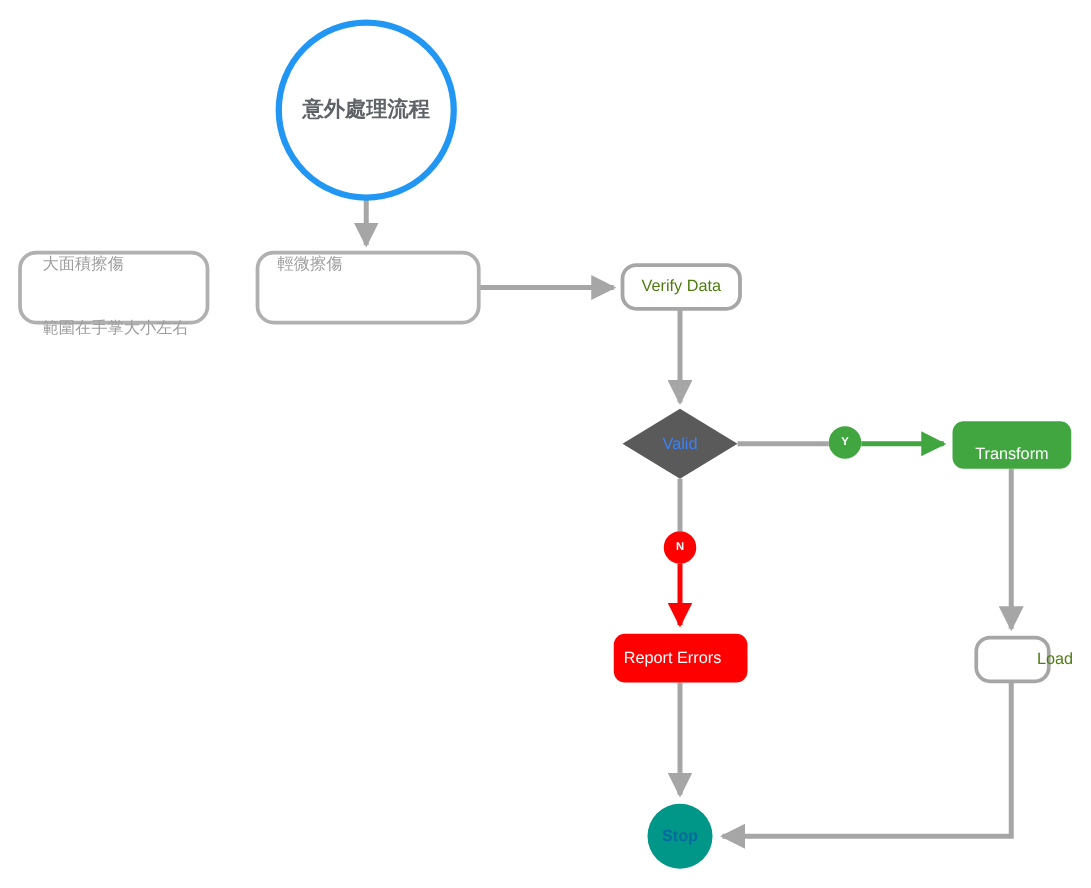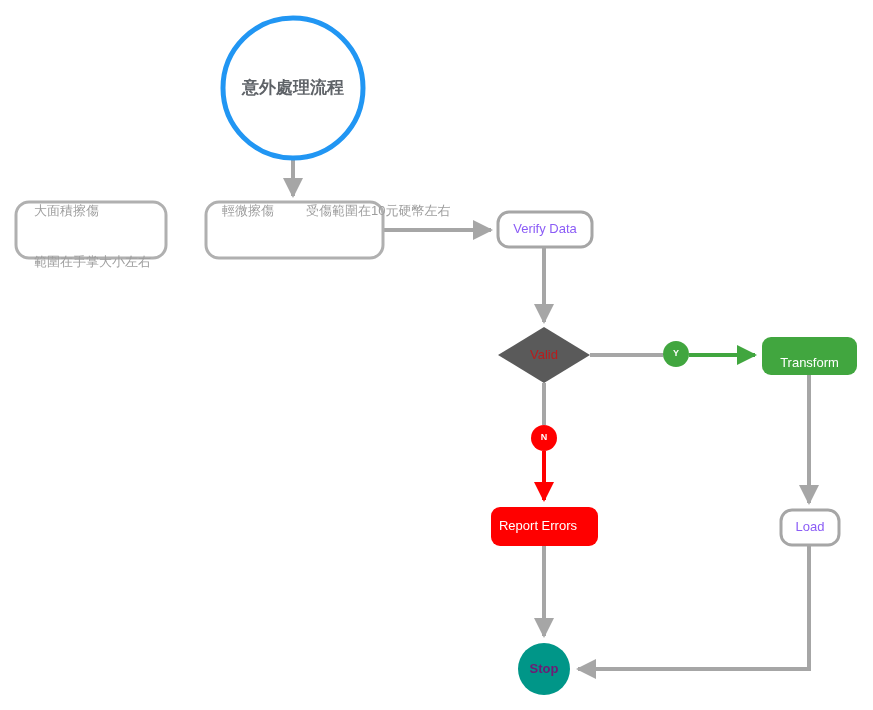--- a/index.html
+++ b/index.html
@@ -40,39 +40,39 @@
   }
   .lbl-gray-box {
     color: #9e9e9e;
     font-size: 13px;
     text-align: left;
     justify-content: flex-start;
     font-weight: 400;
     gap: 32px;
   }
   .lbl-gray-node {
-    color: #8b5cf6;
+    color: #4d7c0f;
     font-size: 13px;
   }
   .lbl-white {
     color: #ffffff;
     font-size: 13px;
   }
   .lbl-badge {
     color: #ffffff;
     font-size: 9px;
     font-weight: 700;
   }
   .lbl-stop {
-    color: #701a75;
+    color: #0369a1;
     font-size: 13px;
     font-weight: 700;
   }
   .lbl-diamond {
-    color: #b91c1c;
+    color: #3b82f6;
     font-size: 13px;
   }
 </style>
 </head>
 <body>
 
 <svg id="canvas" viewBox="0 0 873 710" xmlns="http://www.w3.org/2000/svg">
   <defs>
     <marker id="arrow-gray" viewBox="0 0 10 10" refX="9" refY="5" markerWidth="5" markerHeight="5" orient="auto-start-reverse">
       <path d="M 0 0 L 10 5 L 0 10 z" fill="#a6a6a6"></path>
@@ -134,30 +134,29 @@
 
 <div class="node-label lbl-start" style="left:223px; top:53px; width:140px; height:70px;">意外處理流程</div>
 
 <div class="node-label lbl-gray-box" style="left:34px; top:202px; width:130px; height:56px; flex-direction:column; align-items:flex-start;">
   <span>大面積擦傷</span>
   <span>範圍在手掌大小左右</span>
 </div>
 
 <div class="node-label lbl-gray-box" style="left:222px; top:202px; width:160px; height:56px; align-items:flex-start;">
   <span>輕微擦傷</span>
-  <span>受傷範圍在10元硬幣左右</span>
 </div>
 
 <div class="node-label lbl-gray-node" style="left:498px; top:212px; width:94px; height:35px;">Verify Data</div>
 
 <div class="node-label lbl-diamond" style="left:498px; top:341px; width:92px; height:28px;">Valid</div>
 
 <div class="node-label lbl-badge" style="left:663px; top:341px; width:26px; height:26px;">Y</div>
 
 <div class="node-label lbl-badge" style="left:531px; top:425px; width:26px; height:26px;">N</div>
 
 <div class="node-label lbl-white" style="left:762px; top:337px; width:95px; height:52px;">Transform</div>
 
 <div class="node-label lbl-white" style="left:491px; top:507px; width:94px; height:39px;">Report Errors</div>
 
-<div class="node-label lbl-gray-node" style="left:781px; top:510px; width:58px; height:35px;">Load</div>
+<div class="node-label lbl-gray-node" style="left:815px; top:510px; width:58px; height:35px;">Load</div>
 
 <div class="node-label lbl-stop" style="left:518px; top:643px; width:52px; height:52px;">Stop</div>
 
 </body></html>

